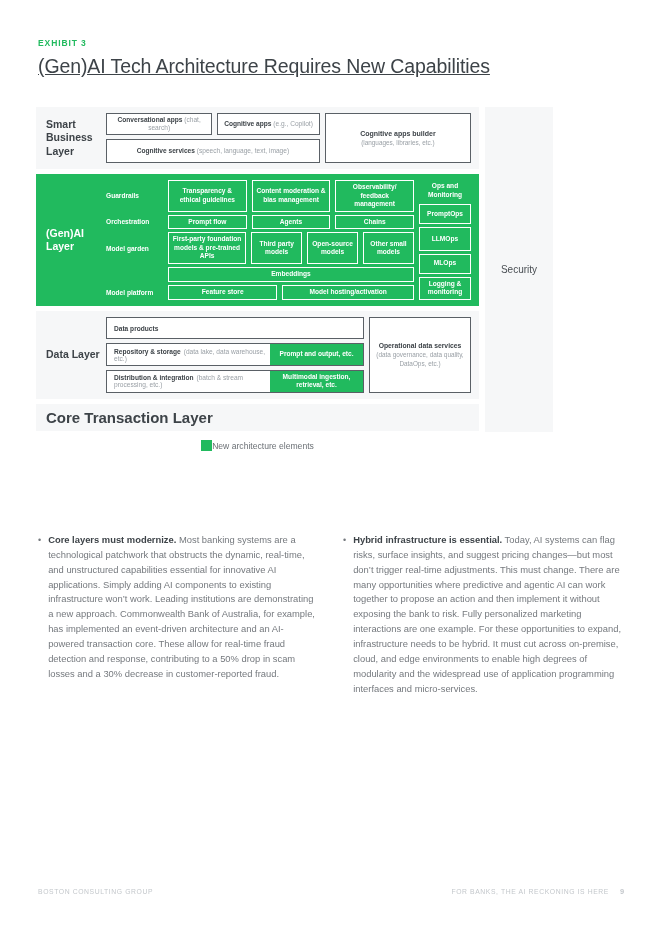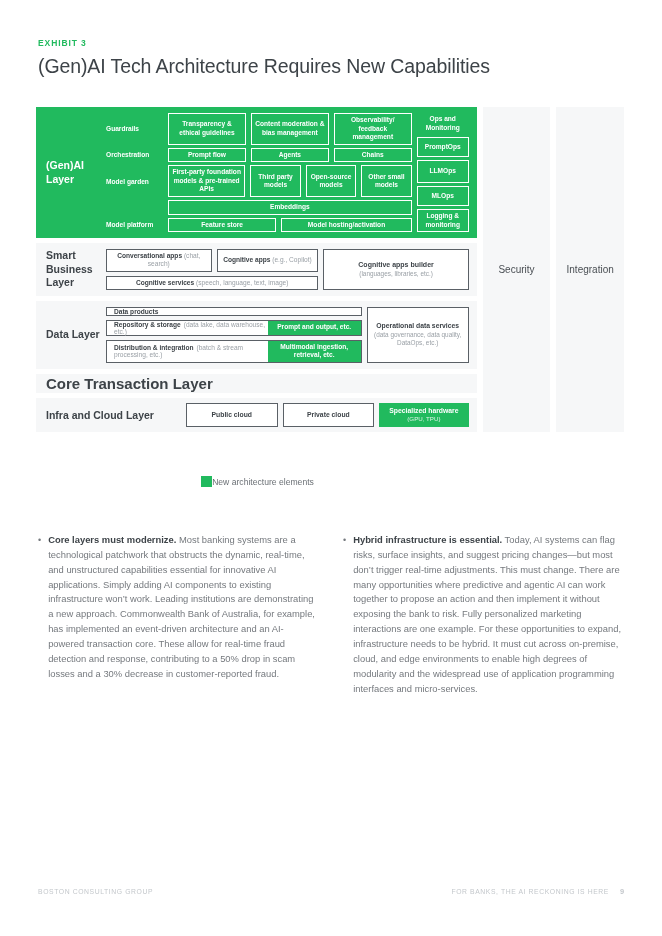--- a/index.html
+++ b/index.html
@@ -27,20 +27,21 @@
     color: #21ba5e;
   }
   .page-title {
     position: absolute;
     left: 38px;
     top: 55px;
     font-size: 19.5px;
     font-weight: normal;
     color: #3d4348;
     letter-spacing: -0.1px;
+    text-decoration: underline;
   }
 
   
   .diagram {
     position: absolute;
     left: 36px;
     top: 107px;
     width: 588px;
     height: 325px;
     display: flex;
@@ -307,21 +308,20 @@
   
   .legend {
     position: absolute;
     left: 36px;
     top: 440px;
     width: 443px;
     display: flex;
     align-items: center;
     justify-content: center;
     gap: 0;
-    margin-top: 36px;
   }
   .legend-swatch {
     width: 11px;
     height: 11px;
     background: #21ba5e;
   }
   .legend-text { font-size: 8.6px; color: #6b7075; }
 
   
   .srcnote {
@@ -389,70 +389,20 @@
 </style>
 </head>
 <body>
 
 <div class="exhibit-label">EXHIBIT 3</div>
 <div class="page-title">(Gen)AI Tech Architecture Requires New Capabilities</div>
 
 <div class="diagram">
 
   <div class="arch-col">
-
-    <div class="band band-green gen">
-      <div class="layer-name on-green">(Gen)AI Layer</div>
-      <div class="gen-grid">
-        <div class="gen-rows">
-
-          <div class="gen-row" style="flex:1.22;">
-            <div class="rowlabel">Guardrails</div>
-            <div class="gbox" style="flex:1;">Transparency &amp; ethical guidelines</div>
-            <div class="gbox" style="flex:1;">Content moderation &amp; bias management</div>
-            <div class="gbox" style="flex:1;">Observability/ feedback management</div>
-          </div>
-
-          <div class="gen-row" style="flex:1;">
-            <div class="rowlabel">Orchestration</div>
-            <div class="gbox" style="flex:1;">Prompt flow</div>
-            <div class="gbox" style="flex:1;">Agents</div>
-            <div class="gbox" style="flex:1;">Chains</div>
-          </div>
-
-          <div class="gen-row" style="flex:1.22;">
-            <div class="rowlabel">Model garden</div>
-            <div class="gbox" style="flex:1.42;">First-party foundation models &amp; pre-trained APIs</div>
-            <div class="gbox" style="flex:0.87;">Third party models</div>
-            <div class="gbox" style="flex:0.87;">Open-source models</div>
-            <div class="gbox" style="flex:0.87;">Other small models</div>
-          </div>
-
-          <div class="gen-row" style="flex:1;">
-            <div class="rowlabel"></div>
-            <div class="gbox" style="flex:1;">Embeddings</div>
-          </div>
-
-          <div class="gen-row" style="flex:1.22;">
-            <div class="rowlabel">Model platform</div>
-            <div class="gbox" style="flex:1;">Feature store</div>
-            <div class="gbox" style="flex:1.22;">Model hosting/activation</div>
-          </div>
-
-        </div>
-
-        <div class="gen-right">
-          <div class="gbox noborder" style="flex:1.22;">Ops and Monitoring</div>
-          <div class="gbox" style="flex:1;">PromptOps</div>
-          <div class="gbox" style="flex:1.22;">LLMOps</div>
-          <div class="gbox" style="flex:1;">MLOps</div>
-          <div class="gbox" style="flex:1.22;">Logging &amp; monitoring</div>
-        </div>
-      </div>
-    </div>
 
     <div class="band sbl">
       <div class="layer-name">Smart Business Layer</div>
       <div class="sbl-inner">
         <div class="sbl-left">
           <div class="sbl-rowtop">
             <div class="wbox" style="flex:1.04;">
               <span><b>Conversational apps</b> <span class="muted">(chat, search)</span></span>
             </div>
             <div class="wbox" style="flex:1;">
@@ -463,20 +413,70 @@
             <span><b>Cognitive services</b> <span class="muted">(speech, language, text, image)</span></span>
           </div>
         </div>
         <div class="sbl-right">
           <div class="t1">Cognitive apps builder</div>
           <div class="t2">(languages, libraries, etc.)</div>
         </div>
       </div>
     </div>
 
+    <div class="band band-green gen">
+      <div class="layer-name on-green">(Gen)AI Layer</div>
+      <div class="gen-grid">
+        <div class="gen-rows">
+
+          <div class="gen-row" style="flex:1.22;">
+            <div class="rowlabel">Guardrails</div>
+            <div class="gbox" style="flex:1;">Transparency &amp; ethical guidelines</div>
+            <div class="gbox" style="flex:1;">Content moderation &amp; bias management</div>
+            <div class="gbox" style="flex:1;">Observability/ feedback management</div>
+          </div>
+
+          <div class="gen-row" style="flex:1;">
+            <div class="rowlabel">Orchestration</div>
+            <div class="gbox" style="flex:1;">Prompt flow</div>
+            <div class="gbox" style="flex:1;">Agents</div>
+            <div class="gbox" style="flex:1;">Chains</div>
+          </div>
+
+          <div class="gen-row" style="flex:1.22;">
+            <div class="rowlabel">Model garden</div>
+            <div class="gbox" style="flex:1.42;">First-party foundation models &amp; pre-trained APIs</div>
+            <div class="gbox" style="flex:0.87;">Third party models</div>
+            <div class="gbox" style="flex:0.87;">Open-source models</div>
+            <div class="gbox" style="flex:0.87;">Other small models</div>
+          </div>
+
+          <div class="gen-row" style="flex:1;">
+            <div class="rowlabel"></div>
+            <div class="gbox" style="flex:1;">Embeddings</div>
+          </div>
+
+          <div class="gen-row" style="flex:1.22;">
+            <div class="rowlabel">Model platform</div>
+            <div class="gbox" style="flex:1;">Feature store</div>
+            <div class="gbox" style="flex:1.22;">Model hosting/activation</div>
+          </div>
+
+        </div>
+
+        <div class="gen-right">
+          <div class="gbox noborder" style="flex:1.22;">Ops and Monitoring</div>
+          <div class="gbox" style="flex:1;">PromptOps</div>
+          <div class="gbox" style="flex:1.22;">LLMOps</div>
+          <div class="gbox" style="flex:1;">MLOps</div>
+          <div class="gbox" style="flex:1.22;">Logging &amp; monitoring</div>
+        </div>
+      </div>
+    </div>
+
     <div class="band dl">
       <div class="layer-name">Data Layer</div>
       <div class="dl-inner">
         <div class="dl-left">
           <div class="dl-row">
             <div class="txt">
                 <span><b>Data products</b></span>
               </div>
           </div>
           <div class="dl-row">
@@ -496,43 +496,25 @@
           <div class="t1">Operational data services</div>
           <div class="t2">(data governance, data quality, DataOps, etc.)</div>
         </div>
       </div>
     </div>
 
     <div class="band ctl">
       <span>Core Transaction Layer</span>
     </div>
 
-    <div class="band infra">
-      <div class="infra-label">Infra and Cloud Layer</div>
-      <div class="infra-boxes">
-        <div class="infra-white">
-          <span>Public cloud</span>
-        </div>
-        <div class="infra-white">
-          <span>Private cloud</span>
-        </div>
-        <div class="infra-green">
-          <span>Specialized hardware</span>
-          <span class="sub">(GPU, TPU)</span>
-        </div>
-      </div>
-    </div>
 
   </div>
 
   <div class="side-col">
     <span>Security</span>
-  </div>
-  <div class="side-col">
-    <span>Integration</span>
   </div>
 </div>
 
 <div class="legend">
   <div class="legend-swatch"></div>
   <div class="legend-text">New architecture elements</div>
 </div>
 
 <div class="srcnote">
 </div>

